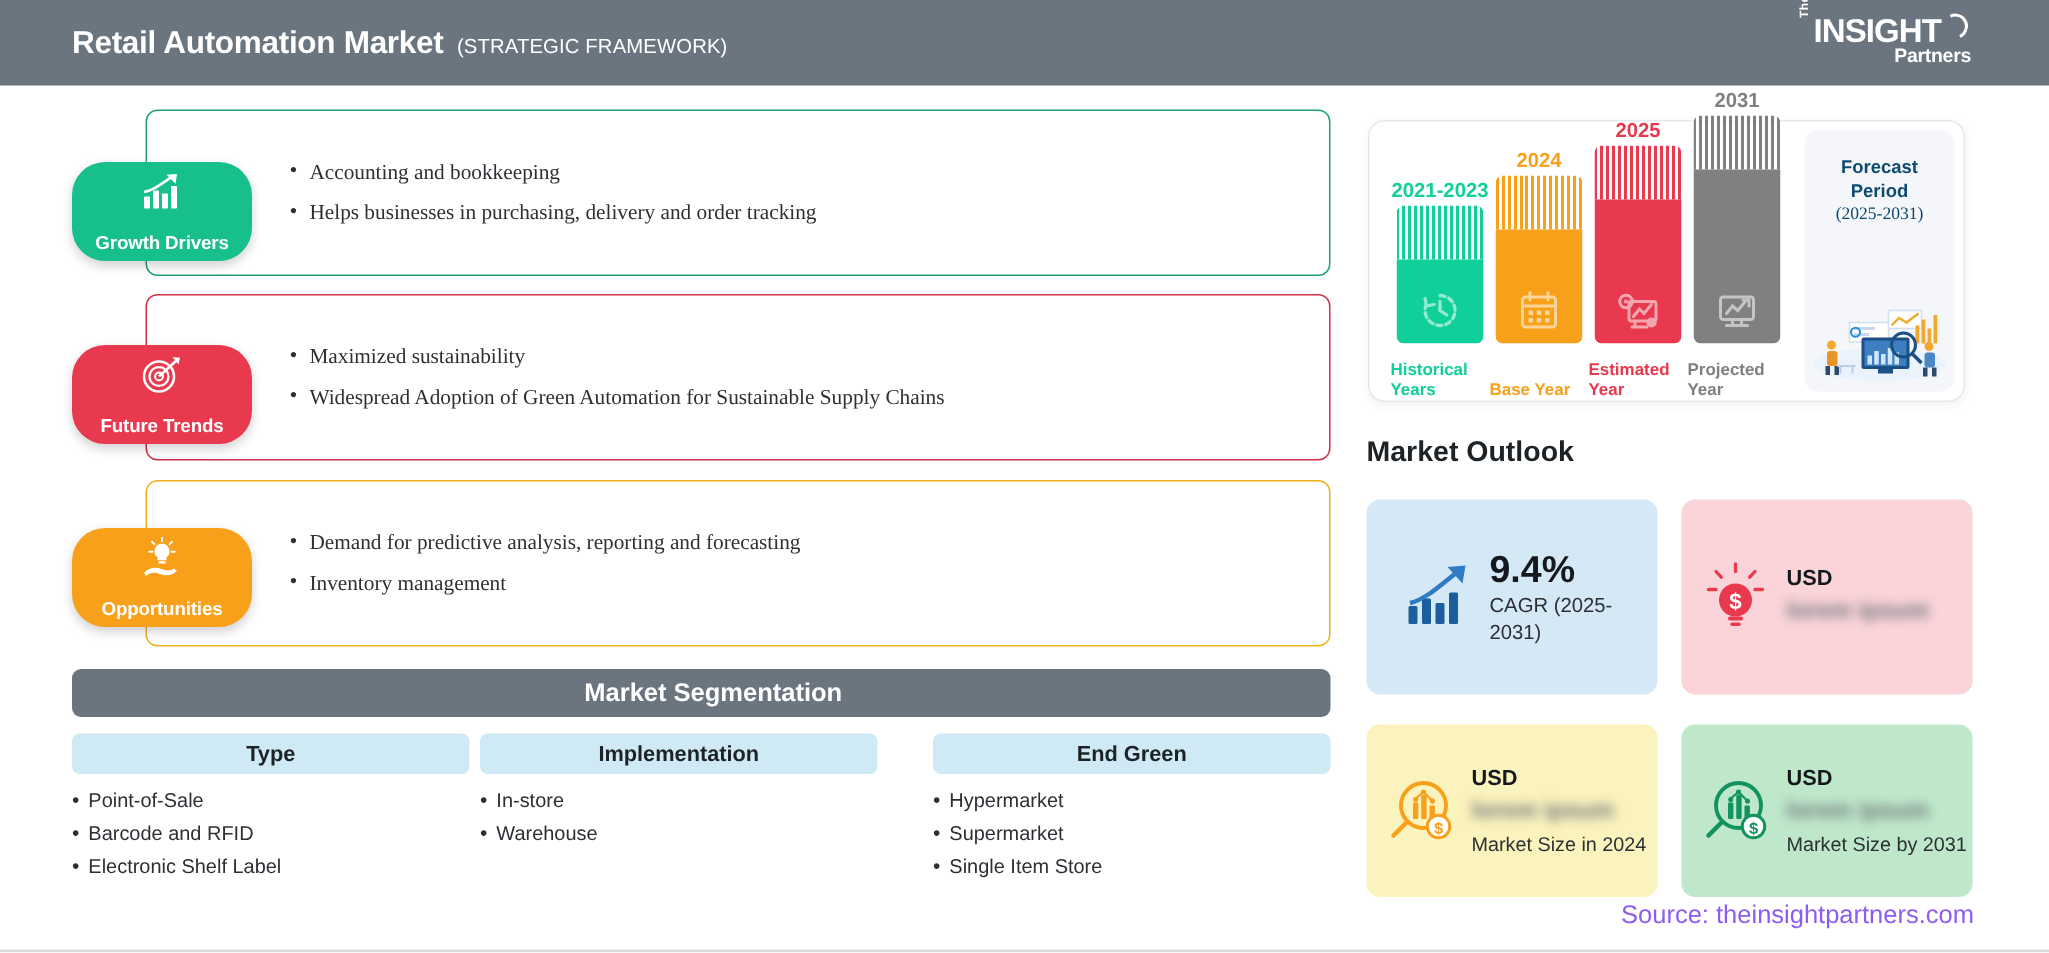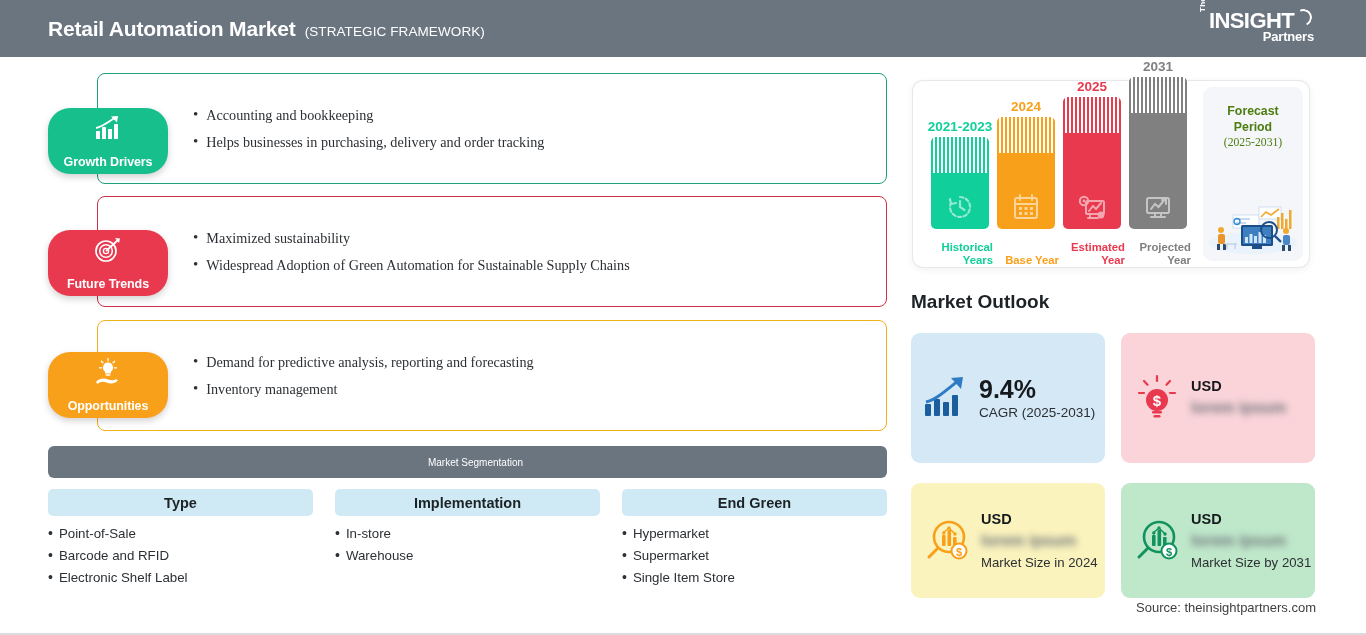--- a/index.html
+++ b/index.html
@@ -169,31 +169,31 @@
     left: 48px; top: 446px;
     width: 839px; height: 32px;
     background: #6b7580;
     border-radius: 6px;
     display: flex;
     align-items: center;
     justify-content: center;
   }
   .seg-header-text {
     color: #ffffff;
-    font-size: 10px;
-    font-weight: normal;
+    font-size: 17px;
+    font-weight: bold;
     padding-left: 16px;
   }
 
   .seg-col {
     position: absolute;
     width: 265px;
   }
   .seg-col-1 { left: 48px;  top: 489px; }
-  .seg-col-2 { left: 335px; top: 489px; }
+  .seg-col-2 { left: 320px; top: 489px; }
   .seg-col-3 { left: 622px; top: 489px; }
 
   .seg-col-head {
     width: 100%; height: 27px;
     background: #cfeaf5;
     border-radius: 5px;
     display: flex;
     align-items: center;
     justify-content: center;
     color: #1d2226;
@@ -259,39 +259,39 @@
     width: 80px;
     text-align: center;
     font-size: 13.5px;
     font-weight: bold;
     white-space: nowrap;
   }
   .tl-caption {
     position: absolute;
     bottom: 0px;
     width: 66px;
-    text-align: right;
+    text-align: left;
     font-size: 11.3px;
     font-weight: bold;
     line-height: 13px;
   }
 
   .forecast-panel {
     position: absolute;
     right: 6px; top: 6px;
     width: 100px; height: 174px;
     background: #f4f6f9;
     border-radius: 9px;
   }
   .forecast-text {
     position: absolute;
     top: 16px; left: 0; right: 0;
     text-align: center;
     font-size: 12.3px;
-    color: #4d7c0f;
+    color: #0c4a6e;
     font-weight: bold;
     line-height: 16px;
   }
   .forecast-sub { font-weight: normal; font-size: 11.7px; font-family: Liberation Serif, serif; }
   .forecast-illus {
     position: absolute;
     bottom: 6px; left: 4px;
     width: 92px; height: 58px;
   }
 
@@ -307,21 +307,21 @@
   .ocard {
     position: absolute;
     border-radius: 9px;
     display: flex;
     align-items: center;
   }
   .ocard-cagr {
     left: 911px; top: 333px;
     width: 194px; height: 130px;
     background: #d4e8f5;
-    padding-left: 10px;
+    padding-left: 24px;
     gap: 10px;
   }
   .ocard-addr {
     left: 1121px; top: 333px;
     width: 194px; height: 130px;
     background: #fad4d9;
     padding-left: 12px;
     gap: 10px;
   }
   .ocard-2024 {
@@ -371,22 +371,22 @@
   .ocard-caption {
     font-size: 13.2px;
     color: #2c3034;
     line-height: 17.5px;
     max-width: 124px;
   }
 
   .source-line {
     position: absolute;
     right: 50px; top: 600px;
-    font-size: 13px;
-    color: #404040;
+    font-size: 17px;
+    color: #8b5cf6;
   }
 </style>
 </head>
 <body>
 
 <div id="page">
 
   <div class="header">
     <div class="header-title-wrap">
       <span class="header-title">Retail Automation Market</span>

